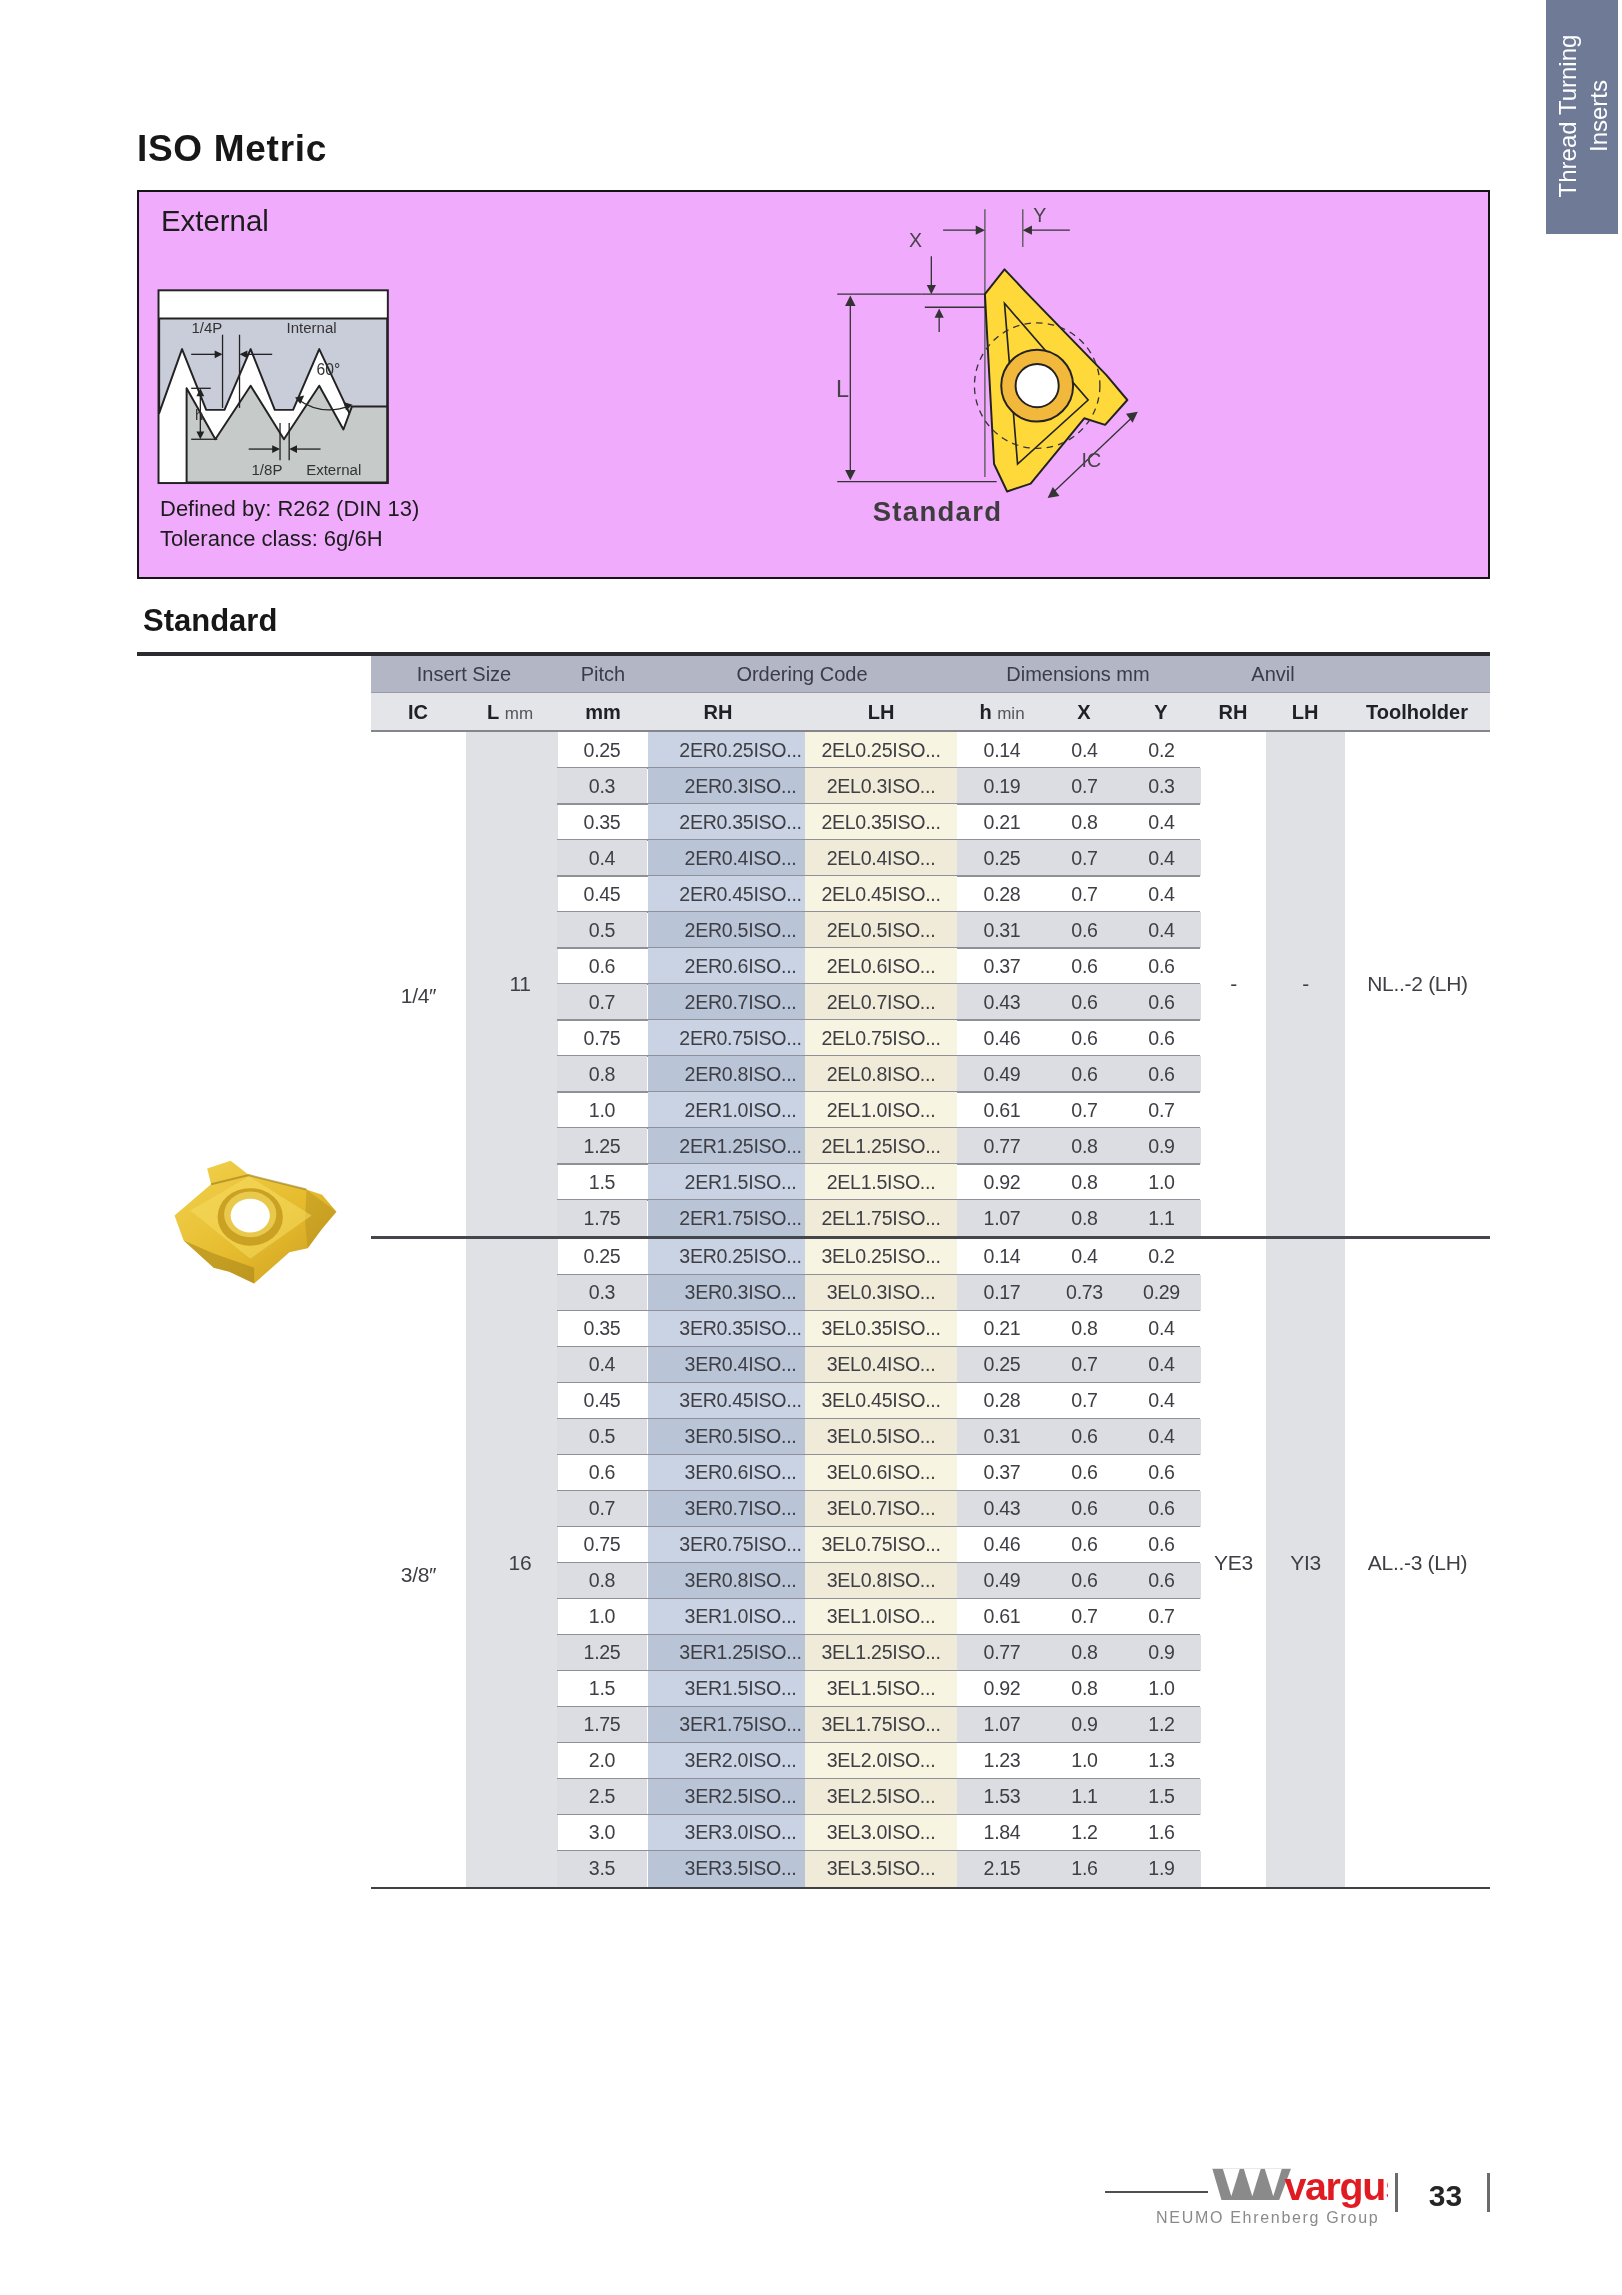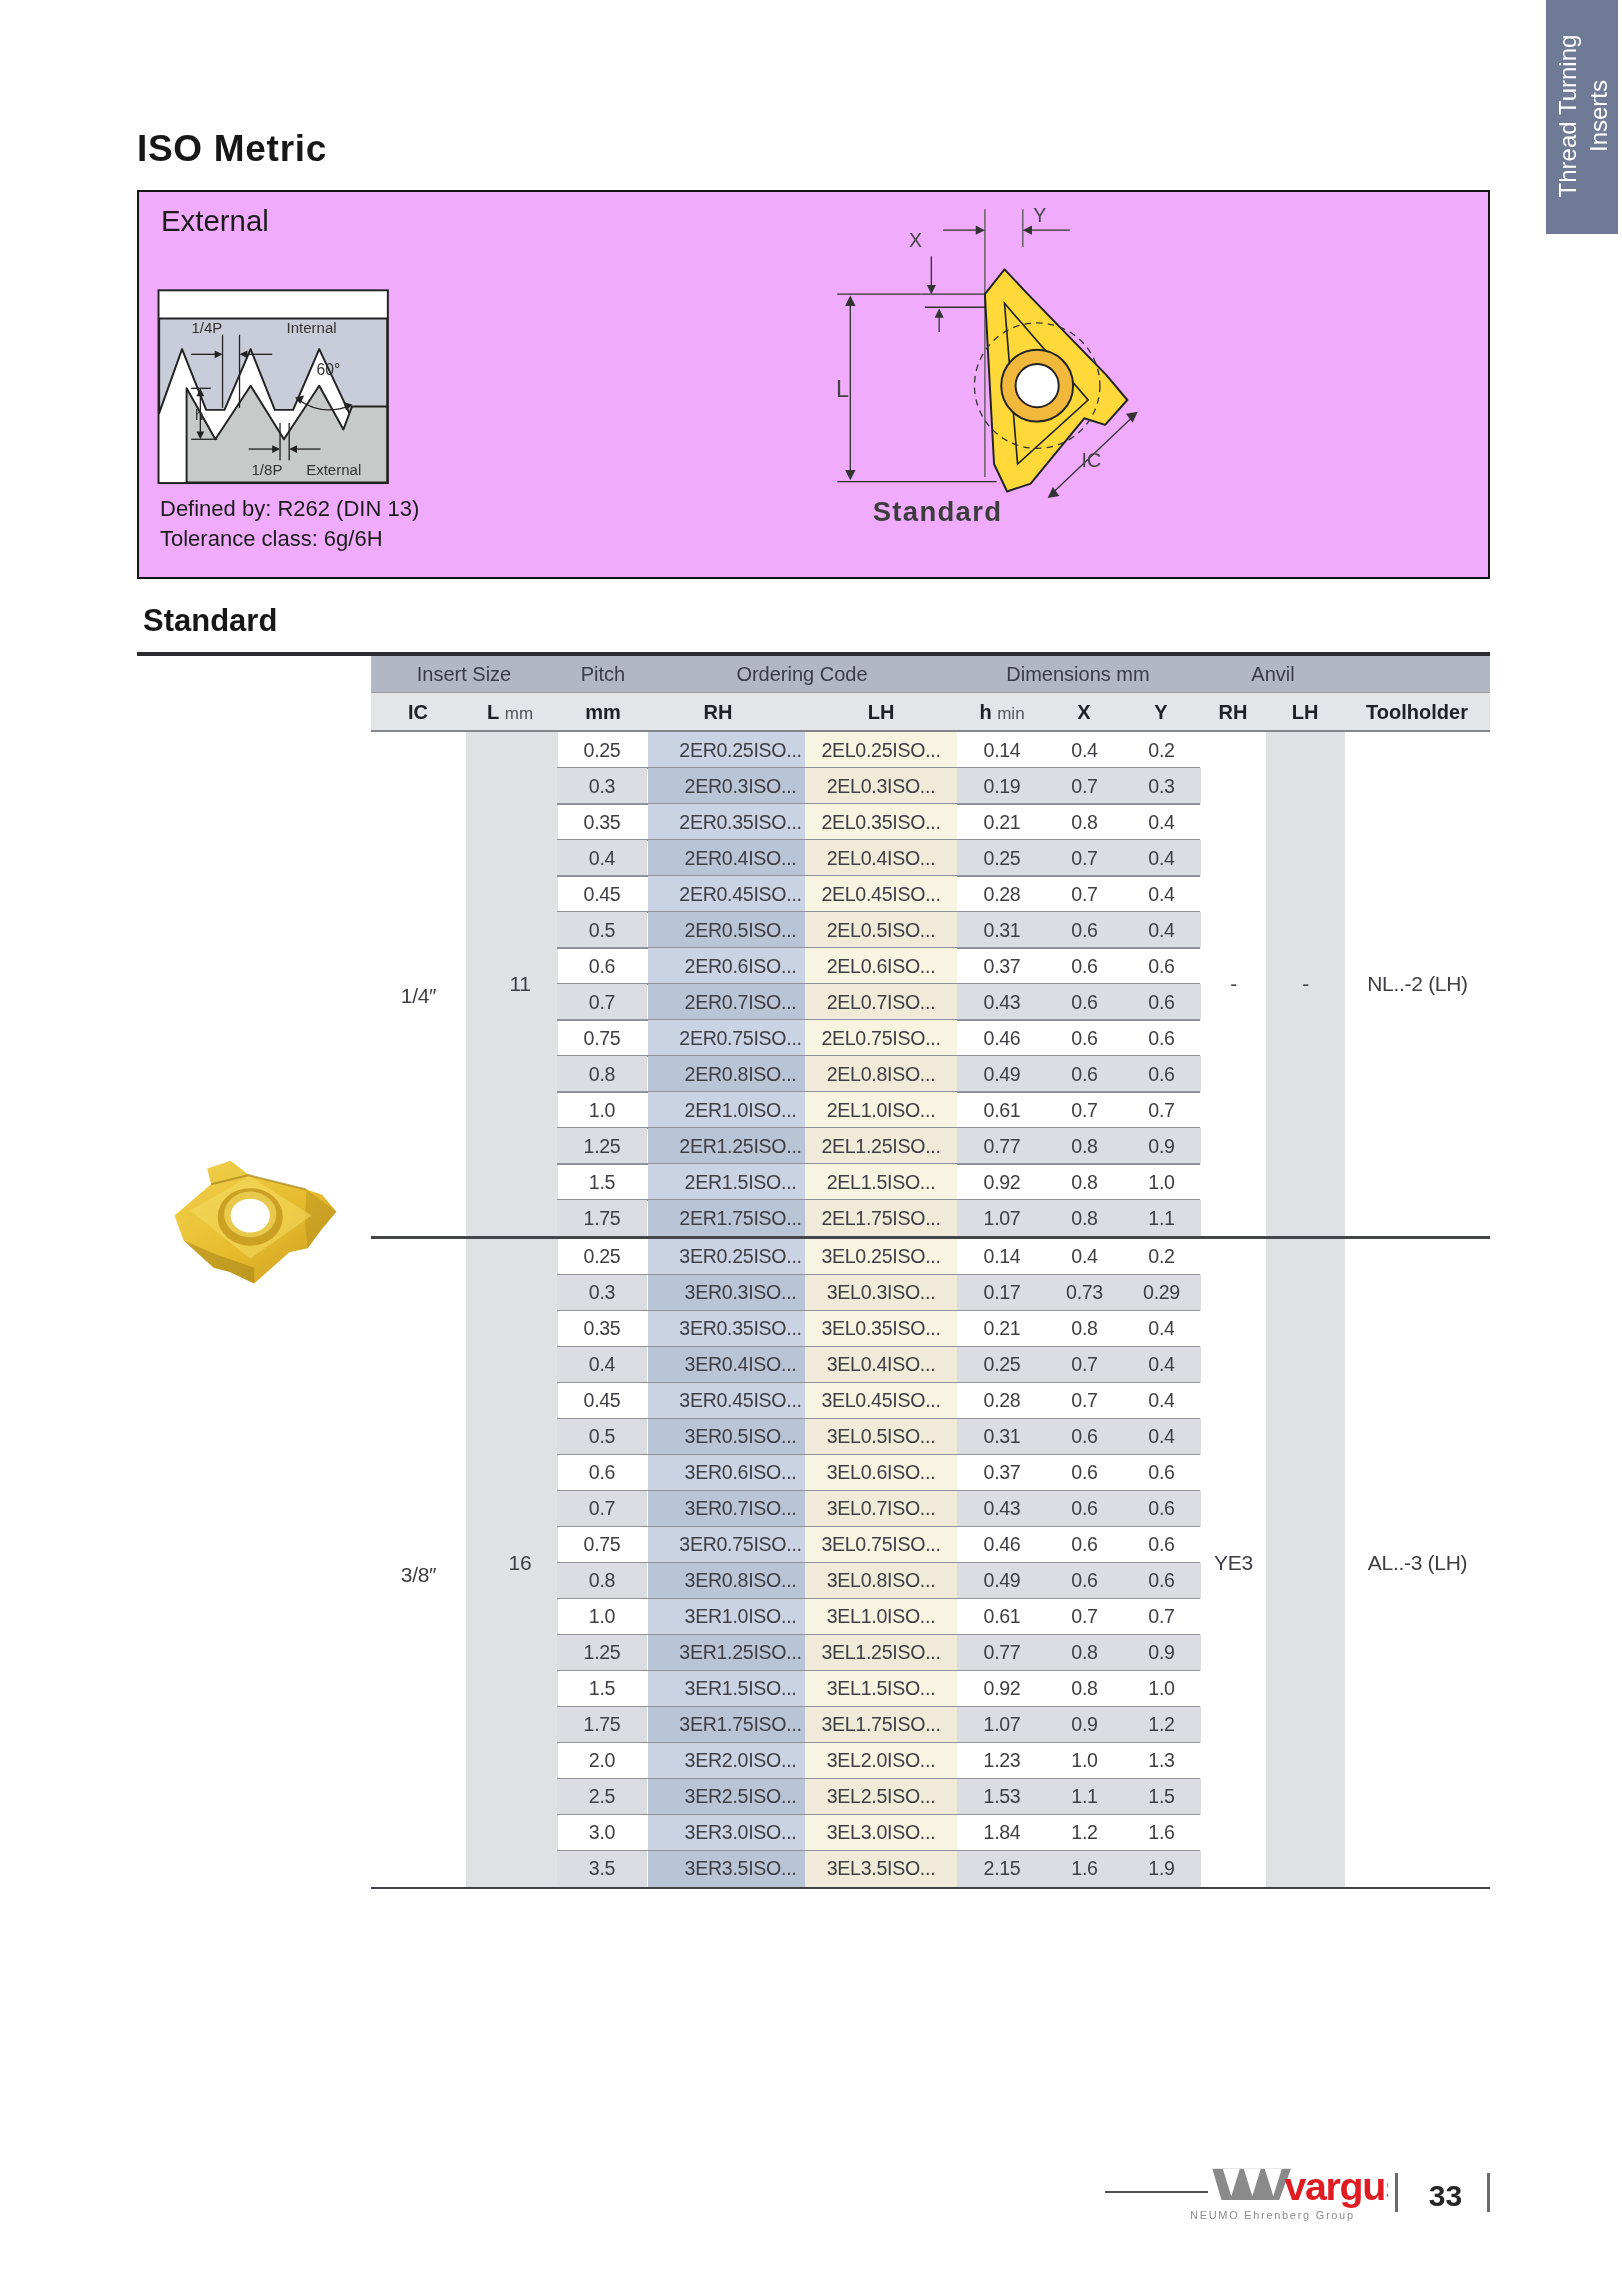--- a/index.html
+++ b/index.html
@@ -64,21 +64,21 @@
   .g-tool{left:974px;width:145px;text-align:center;}
   .gsep{height:2.6px;background:#45454c;}
   .tbottom{height:2.6px;background:#3f3f46;}
 
   
   .photo-svg{position:absolute;left:151px;top:1137px;}
 
   
   .f-line{position:absolute;left:1105px;top:2191px;width:103px;height:2px;background:#4f4f4f;}
   .logo-svg{position:absolute;left:1211px;top:2166px;}
-  .logo-sub{position:absolute;left:1190px;top:2209px;width:177px;font-size:11px;letter-spacing:1.7px;
+  .logo-sub{position:absolute;left:1156px;top:2209px;width:177px;font-size:16px;letter-spacing:1.7px;
             color:#8a8a8a;white-space:nowrap;}
   .f-bar1{position:absolute;left:1395px;top:2173px;width:2.6px;height:39px;background:#6b6b6b;}
   .f-bar2{position:absolute;left:1487px;top:2173px;width:2.6px;height:39px;background:#6b6b6b;}
   .f-page{position:absolute;left:1413px;top:2179px;width:65px;text-align:center;
           font-size:30px;font-weight:bold;color:#252525;}
 
   svg text{font-family:"Liberation Sans", sans-serif;}
 </style>
 </head>
 <body>
@@ -500,20 +500,21 @@
             <div class="cell c-pitch">3.5</div>
             <div class="cell c-rh">3ER3.5ISO...</div>
             <div class="cell c-lh">3EL3.5ISO...</div>
             <div class="cell c-h">2.15</div>
             <div class="cell c-x">1.6</div>
             <div class="cell c-y">1.9</div>
           </div>
           <div class="gcell g-ic">3/8″</div>
           <div class="gcell g-l">16</div>
           <div class="gcell g-anvrh">YE3</div>
+          <div class="gcell g-anvlh">YI3</div>
           <div class="gcell g-tool">AL..-3 (LH)</div>
         </div>
         <div class="tbottom"></div>
       </div>
   </div>
 
   <svg class="photo-svg" width="222" height="167" viewBox="0 0 340 255">
     <defs>
       <linearGradient id="gold" x1="0" y1="0" x2="1" y2="1">
         <stop offset="0" stop-color="#f2d24f"></stop>

